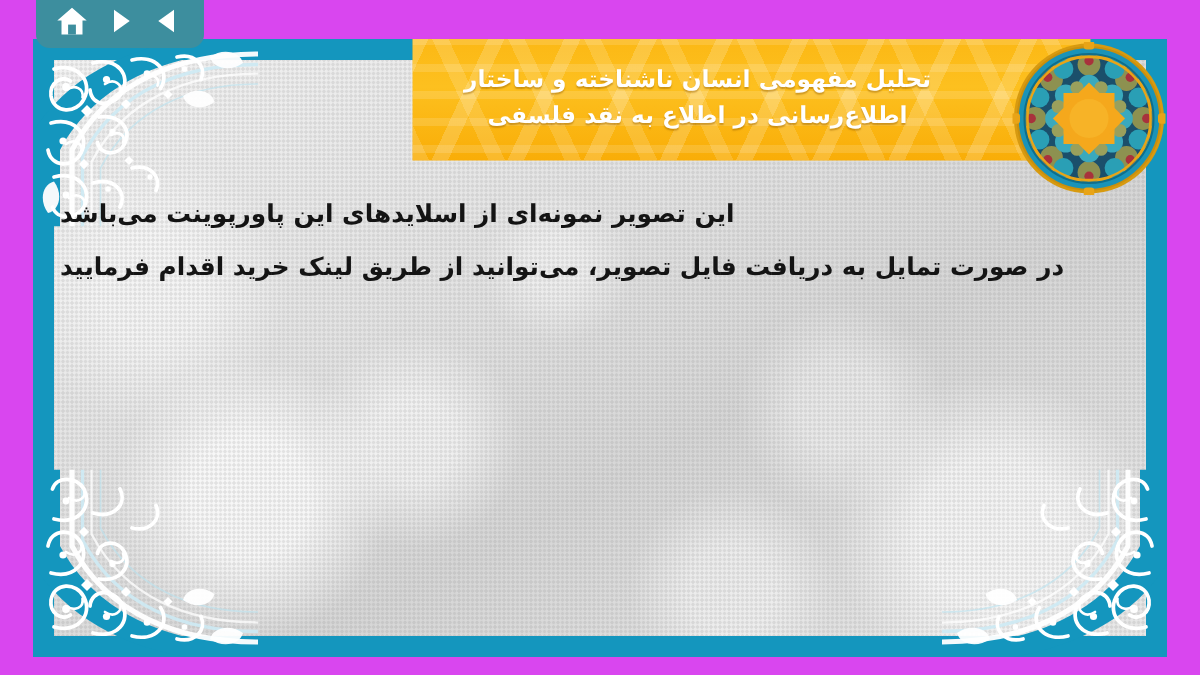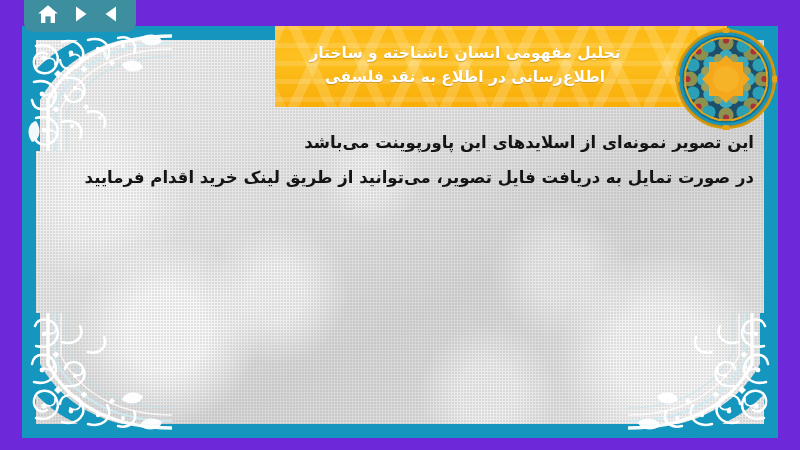--- a/index.html
+++ b/index.html
@@ -14,21 +14,21 @@
   body {
     font-family: "DejaVu Sans", sans-serif;
     background: #3a3a3a;
     position: relative;
   }
 
   
   #viewer {
     position: absolute;
     inset: 0;
-    background: #6d28d9;
+    background: #d946ef;
   }
 
   
   #navbar {
     position: absolute;
     left: 24px;
     top: -14px;
     width: 112px;
     height: 46px;
     background: #3d8e9e;
@@ -162,21 +162,21 @@
   #medallion svg { display: block; width: 100%; height: 100%; }
 
   
   #body-text {
     position: absolute;
     right: 18px;
     left: 18px;
     top: 100px;
     z-index: 8;
     direction: rtl;
-    text-align: right;
+    text-align: left;
     padding-right: 6px;
   }
   .body-line {
     color: #141414;
     font-size: 16.5px;
     line-height: 2.12;
     font-weight: bold;
     white-space: nowrap;
     direction: rtl;
   }

